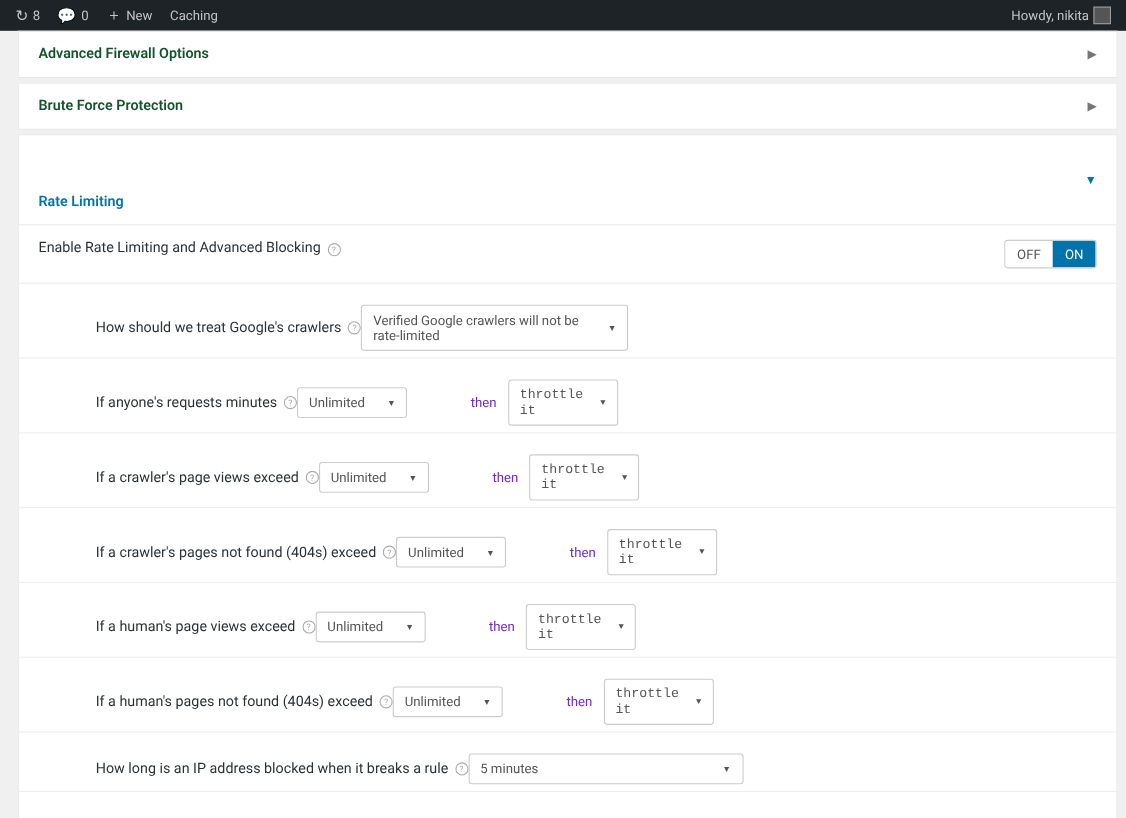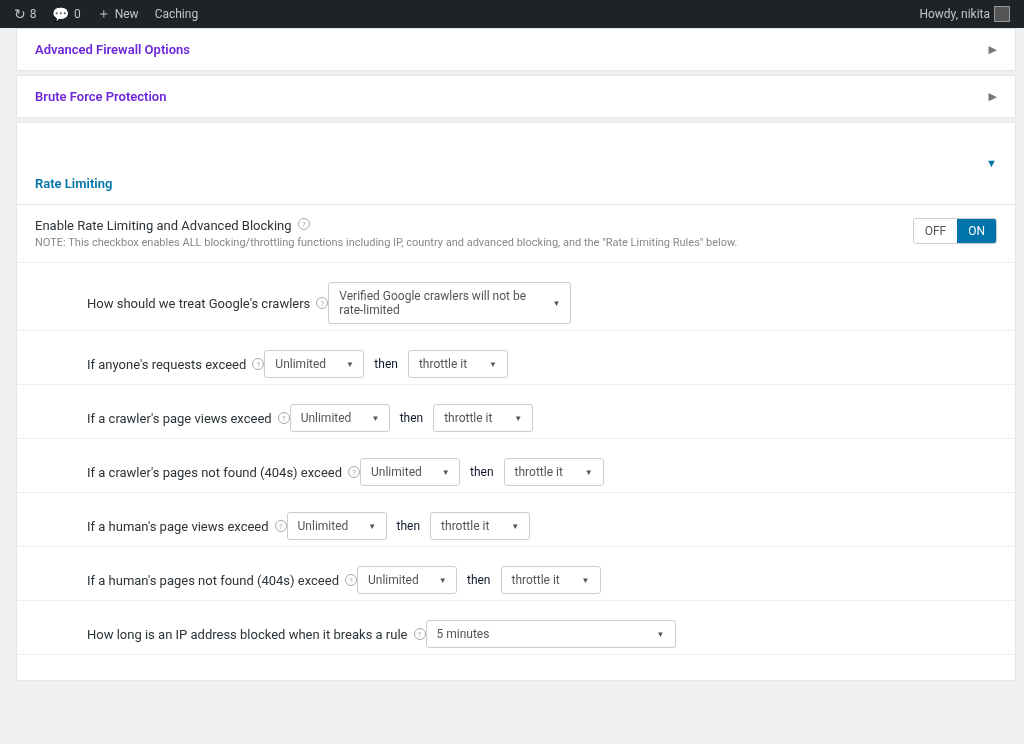--- a/index.html
+++ b/index.html
@@ -91,21 +91,21 @@
       padding: 13px 18px;
       display: flex;
       justify-content: space-between;
       align-items: center;
       cursor: pointer;
       margin-bottom: 4px;
     }
     .section-header .title {
       font-weight: 600;
       font-size: 13px;
-      color: #6d28d9;
+      color: #14532d;
     }
     .section-header.active .title {
       color: #0073aa;
       margin-top: 40px;
     }
     .expand-icon { color: #777; font-size: 11px; }
     .expand-icon.blue { color: #0073aa; }
 
     .section-body {
       background: #fff;
@@ -119,21 +119,21 @@
       padding: 13px 18px;
       display: flex;
       justify-content: space-between;
       align-items: flex-start;
       border-bottom: 1px solid #eee;
     }
     .enable-text .primary {
       font-size: 13px;
       color: #2c3338;
       display: flex;
-      align-items: flex-start;
+      align-items: flex-end;
       gap: 6px;
     }
     .enable-text .note {
       font-size: 11px;
       color: #888;
       margin-top: 3px;
     }
 
     .onoff {
       display: flex;
@@ -184,24 +184,24 @@
       padding: 6px 10px;
       font-size: 12px;
       color: #555;
       display: flex;
       justify-content: space-between;
       align-items: center;
       cursor: pointer;
       background: #fff;
     }
     .selectbox .caret { font-size: 8px; color: #555; }
-    .then-word { font-size: 12px; color: #0f172a; }
+    .then-word { font-size: 12px; color: #6d28d9; margin-left: 48px; }
     .wide-select { width: 243px; }
     .sm-select { width: 100px; gap: 20px; }
-    .act-select { width: 100px; }
+    .act-select { width: 100px; font-family: Liberation Mono, monospace; }
     .block-select { width: 250px; }
 
   </style>
 </head>
 <body>
 
 <div class="admin-bar">
   <div class="admin-bar-left">
     <div class="admin-item">
       <span class="admin-icon">↻</span>
@@ -248,21 +248,20 @@
     </div>
 
     <div class="section-body">
 
       <div class="enable-row">
         <div class="enable-text">
           <div class="primary">
             <span>Enable Rate Limiting and Advanced Blocking</span>
             <span class="help-icon">?</span>
           </div>
-          <div class="note">NOTE: This checkbox enables ALL blocking/throttling functions including IP, country and advanced blocking, and the "Rate Limiting Rules" below.</div>
         </div>
         <div class="onoff">
           <div class="off">OFF</div>
           <div class="on">ON</div>
         </div>
       </div>
 
       <div class="rule-row">
         <div class="rule-label">
           <span>How should we treat Google's crawlers</span>
@@ -271,21 +270,21 @@
         <div class="rule-controls">
           <div class="selectbox wide-select">
             <span>Verified Google crawlers will not be rate-limited</span>
             <span class="caret">▼</span>
           </div>
         </div>
       </div>
 
       <div class="rule-row">
         <div class="rule-label">
-          <span>If anyone's requests exceed</span>
+          <span>If anyone's requests minutes</span>
           <span class="help-icon">?</span>
         </div>
         <div class="rule-controls">
           <div class="selectbox sm-select">
             <span>Unlimited</span>
             <span class="caret">▼</span>
           </div>
           <span class="then-word">then</span>
           <div class="selectbox act-select">
             <span>throttle it</span>

